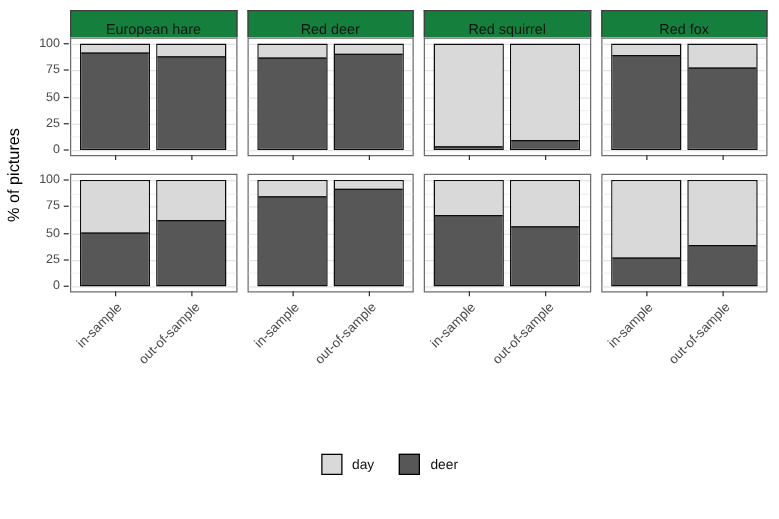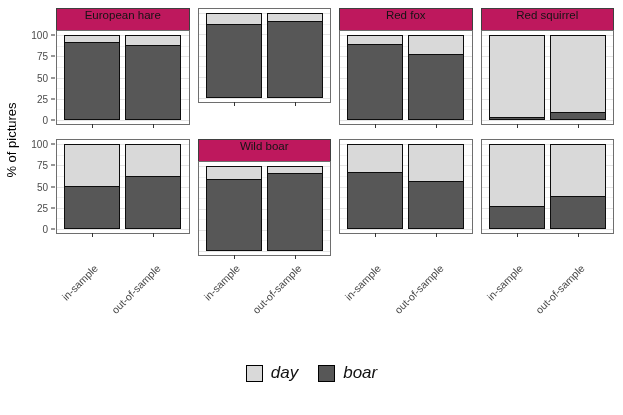--- a/index.html
+++ b/index.html
@@ -3,22 +3,22 @@
 <meta charset="utf-8">
 <style>
   html,body{margin:0;padding:0;background:#fff;}
   .figure{position:relative;width:623px;height:415px;background:#ffffff;
           font-family:"Liberation Sans",sans-serif;overflow:hidden;}
   .y-title{position:absolute;left:11px;top:140px;transform:translate(-50%,-50%) rotate(-90deg);
            font-size:13px;color:#000;white-space:nowrap;}
   .grid{position:absolute;left:56px;top:8px;width:558px;display:grid;
         grid-template-columns:repeat(4,1fr);column-gap:8px;row-gap:14px;}
   .cell{position:relative;}
-  .strip{height:21px;background:#be185d;border:1px solid #3f3f3f;border-bottom:none;
-         display:flex;align-items:flex-start;justify-content:center;}
+  .strip{height:21px;background:#15803d;border:1px solid #3f3f3f;border-bottom:none;
+         display:flex;align-items:flex-end;justify-content:center;}
   .strip-label{font-size:11.5px;color:#141414;}
   .panel{position:relative;height:93px;background:#fff;border:1px solid #6e6e6e;}
   .inner{position:absolute;left:0;right:0;top:4px;bottom:4px;}
   .gl{position:absolute;left:0;right:0;height:1px;}
   .gl.major{background:#e4e4e4;}
   .gl.minor{background:#f2f2f2;}
   .bar{position:absolute;top:0;bottom:0;width:42.5%;border:1.5px solid #0d0d0d;
        box-sizing:border-box;display:flex;flex-direction:column;}
   .seg{width:100%;}
   .seg.night{border-top:1.5px solid #0d0d0d;box-sizing:border-box;}
@@ -29,21 +29,21 @@
   .ytick .dash{width:4px;height:1px;background:#333;}
   .xaxis{position:absolute;top:100%;left:0;right:0;height:88px;}
   .xanchor{position:absolute;width:0;top:6px;}
   .xanchor span{position:absolute;right:0;top:0;white-space:nowrap;
                 transform-origin:100% 0;transform:rotate(-45deg);
                 font-size:10.5px;color:#4a4a4a;}
   .legend{position:absolute;left:0;right:0;top:363px;display:flex;
           justify-content:center;align-items:center;gap:20px;}
   .legend-item{display:flex;align-items:center;gap:8px;}
   .swatch{width:15px;height:15px;border:1.3px solid #000;box-sizing:content-box;}
-  .legend-label{font-size:17px;color:#111;font-style:italic;}
+  .legend-label{font-size:11px;color:#111;}
 </style>
 </head>
 <body>
 
 <div class="figure">
   <div class="y-title">% of pictures</div>
   <div class="grid" id="grid">
       <div class="cell">
         <div class="strip">
           <div class="strip-label">European hare</div>
@@ -88,20 +88,23 @@
               <div class="dash"></div>
             </div>
             <div class="ytick" style="top: 0%;">
               <div class="lbl">100</div>
               <div class="dash"></div>
             </div>
           </div>
         </div>
       </div>
       <div class="cell">
+        <div class="strip">
+          <div class="strip-label">Red deer</div>
+        </div>
         <div class="panel">
           <div class="inner">
             <div class="gl minor" style="top: 87.5%;"></div>
             <div class="gl minor" style="top: 62.5%;"></div>
             <div class="gl minor" style="top: 37.5%;"></div>
             <div class="gl minor" style="top: 12.5%;"></div>
             <div class="gl major" style="top: 100%;"></div>
             <div class="gl major" style="top: 75%;"></div>
             <div class="gl major" style="top: 50%;"></div>
             <div class="gl major" style="top: 25%;"></div>
@@ -114,68 +117,68 @@
               <div class="seg day" style="height: 8%; background: rgb(217, 217, 217);"></div>
               <div class="seg night" style="height: 92%; background: rgb(87, 87, 87);"></div>
             </div>
           </div>
           <div class="xtick" style="left: 26.75%;"></div>
           <div class="xtick" style="left: 73.25%;"></div>
         </div>
       </div>
       <div class="cell">
         <div class="strip">
+          <div class="strip-label">Red squirrel</div>
+        </div>
+        <div class="panel">
+          <div class="inner">
+            <div class="gl minor" style="top: 87.5%;"></div>
+            <div class="gl minor" style="top: 62.5%;"></div>
+            <div class="gl minor" style="top: 37.5%;"></div>
+            <div class="gl minor" style="top: 12.5%;"></div>
+            <div class="gl major" style="top: 100%;"></div>
+            <div class="gl major" style="top: 75%;"></div>
+            <div class="gl major" style="top: 50%;"></div>
+            <div class="gl major" style="top: 25%;"></div>
+            <div class="gl major" style="top: 0%;"></div>
+            <div class="bar" style="left: 5.5%;">
+              <div class="seg day" style="height: 98%; background: rgb(217, 217, 217);"></div>
+              <div class="seg night" style="height: 2%; background: rgb(87, 87, 87);"></div>
+            </div>
+            <div class="bar" style="left: 52%;">
+              <div class="seg day" style="height: 91%; background: rgb(217, 217, 217);"></div>
+              <div class="seg night" style="height: 9%; background: rgb(87, 87, 87);"></div>
+            </div>
+          </div>
+          <div class="xtick" style="left: 26.75%;"></div>
+          <div class="xtick" style="left: 73.25%;"></div>
+        </div>
+      </div>
+      <div class="cell">
+        <div class="strip">
           <div class="strip-label">Red fox</div>
         </div>
         <div class="panel">
           <div class="inner">
             <div class="gl minor" style="top: 87.5%;"></div>
             <div class="gl minor" style="top: 62.5%;"></div>
             <div class="gl minor" style="top: 37.5%;"></div>
             <div class="gl minor" style="top: 12.5%;"></div>
             <div class="gl major" style="top: 100%;"></div>
             <div class="gl major" style="top: 75%;"></div>
             <div class="gl major" style="top: 50%;"></div>
             <div class="gl major" style="top: 25%;"></div>
             <div class="gl major" style="top: 0%;"></div>
             <div class="bar" style="left: 5.5%;">
               <div class="seg day" style="height: 10%; background: rgb(217, 217, 217);"></div>
               <div class="seg night" style="height: 90%; background: rgb(87, 87, 87);"></div>
             </div>
             <div class="bar" style="left: 52%;">
               <div class="seg day" style="height: 22%; background: rgb(217, 217, 217);"></div>
               <div class="seg night" style="height: 78%; background: rgb(87, 87, 87);"></div>
-            </div>
-          </div>
-          <div class="xtick" style="left: 26.75%;"></div>
-          <div class="xtick" style="left: 73.25%;"></div>
-        </div>
-      </div>
-      <div class="cell">
-        <div class="strip">
-          <div class="strip-label">Red squirrel</div>
-        </div>
-        <div class="panel">
-          <div class="inner">
-            <div class="gl minor" style="top: 87.5%;"></div>
-            <div class="gl minor" style="top: 62.5%;"></div>
-            <div class="gl minor" style="top: 37.5%;"></div>
-            <div class="gl minor" style="top: 12.5%;"></div>
-            <div class="gl major" style="top: 100%;"></div>
-            <div class="gl major" style="top: 75%;"></div>
-            <div class="gl major" style="top: 50%;"></div>
-            <div class="gl major" style="top: 25%;"></div>
-            <div class="gl major" style="top: 0%;"></div>
-            <div class="bar" style="left: 5.5%;">
-              <div class="seg day" style="height: 98%; background: rgb(217, 217, 217);"></div>
-              <div class="seg night" style="height: 2%; background: rgb(87, 87, 87);"></div>
-            </div>
-            <div class="bar" style="left: 52%;">
-              <div class="seg day" style="height: 91%; background: rgb(217, 217, 217);"></div>
-              <div class="seg night" style="height: 9%; background: rgb(87, 87, 87);"></div>
             </div>
           </div>
           <div class="xtick" style="left: 26.75%;"></div>
           <div class="xtick" style="left: 73.25%;"></div>
         </div>
       </div>
       <div class="cell">
         <div class="panel">
           <div class="inner">
             <div class="gl minor" style="top: 87.5%;"></div>
@@ -224,23 +227,20 @@
         <div class="xaxis">
           <div class="xanchor" style="left: 26.75%;">
             <span>in-sample</span>
           </div>
           <div class="xanchor" style="left: 73.25%;">
             <span>out-of-sample</span>
           </div>
         </div>
       </div>
       <div class="cell">
-        <div class="strip">
-          <div class="strip-label">Wild boar</div>
-        </div>
         <div class="panel">
           <div class="inner">
             <div class="gl minor" style="top: 87.5%;"></div>
             <div class="gl minor" style="top: 62.5%;"></div>
             <div class="gl minor" style="top: 37.5%;"></div>
             <div class="gl minor" style="top: 12.5%;"></div>
             <div class="gl major" style="top: 100%;"></div>
             <div class="gl major" style="top: 75%;"></div>
             <div class="gl major" style="top: 50%;"></div>
             <div class="gl major" style="top: 25%;"></div>
@@ -333,16 +333,16 @@
         </div>
       </div>
     </div>
   <div class="legend" id="legend">
       <div class="legend-item">
         <div class="swatch" style="background: rgb(217, 217, 217);"></div>
         <div class="legend-label">day</div>
       </div>
       <div class="legend-item">
         <div class="swatch" style="background: rgb(87, 87, 87);"></div>
-        <div class="legend-label">boar</div>
+        <div class="legend-label">deer</div>
       </div>
     </div>
 </div>
 
 </body></html>

